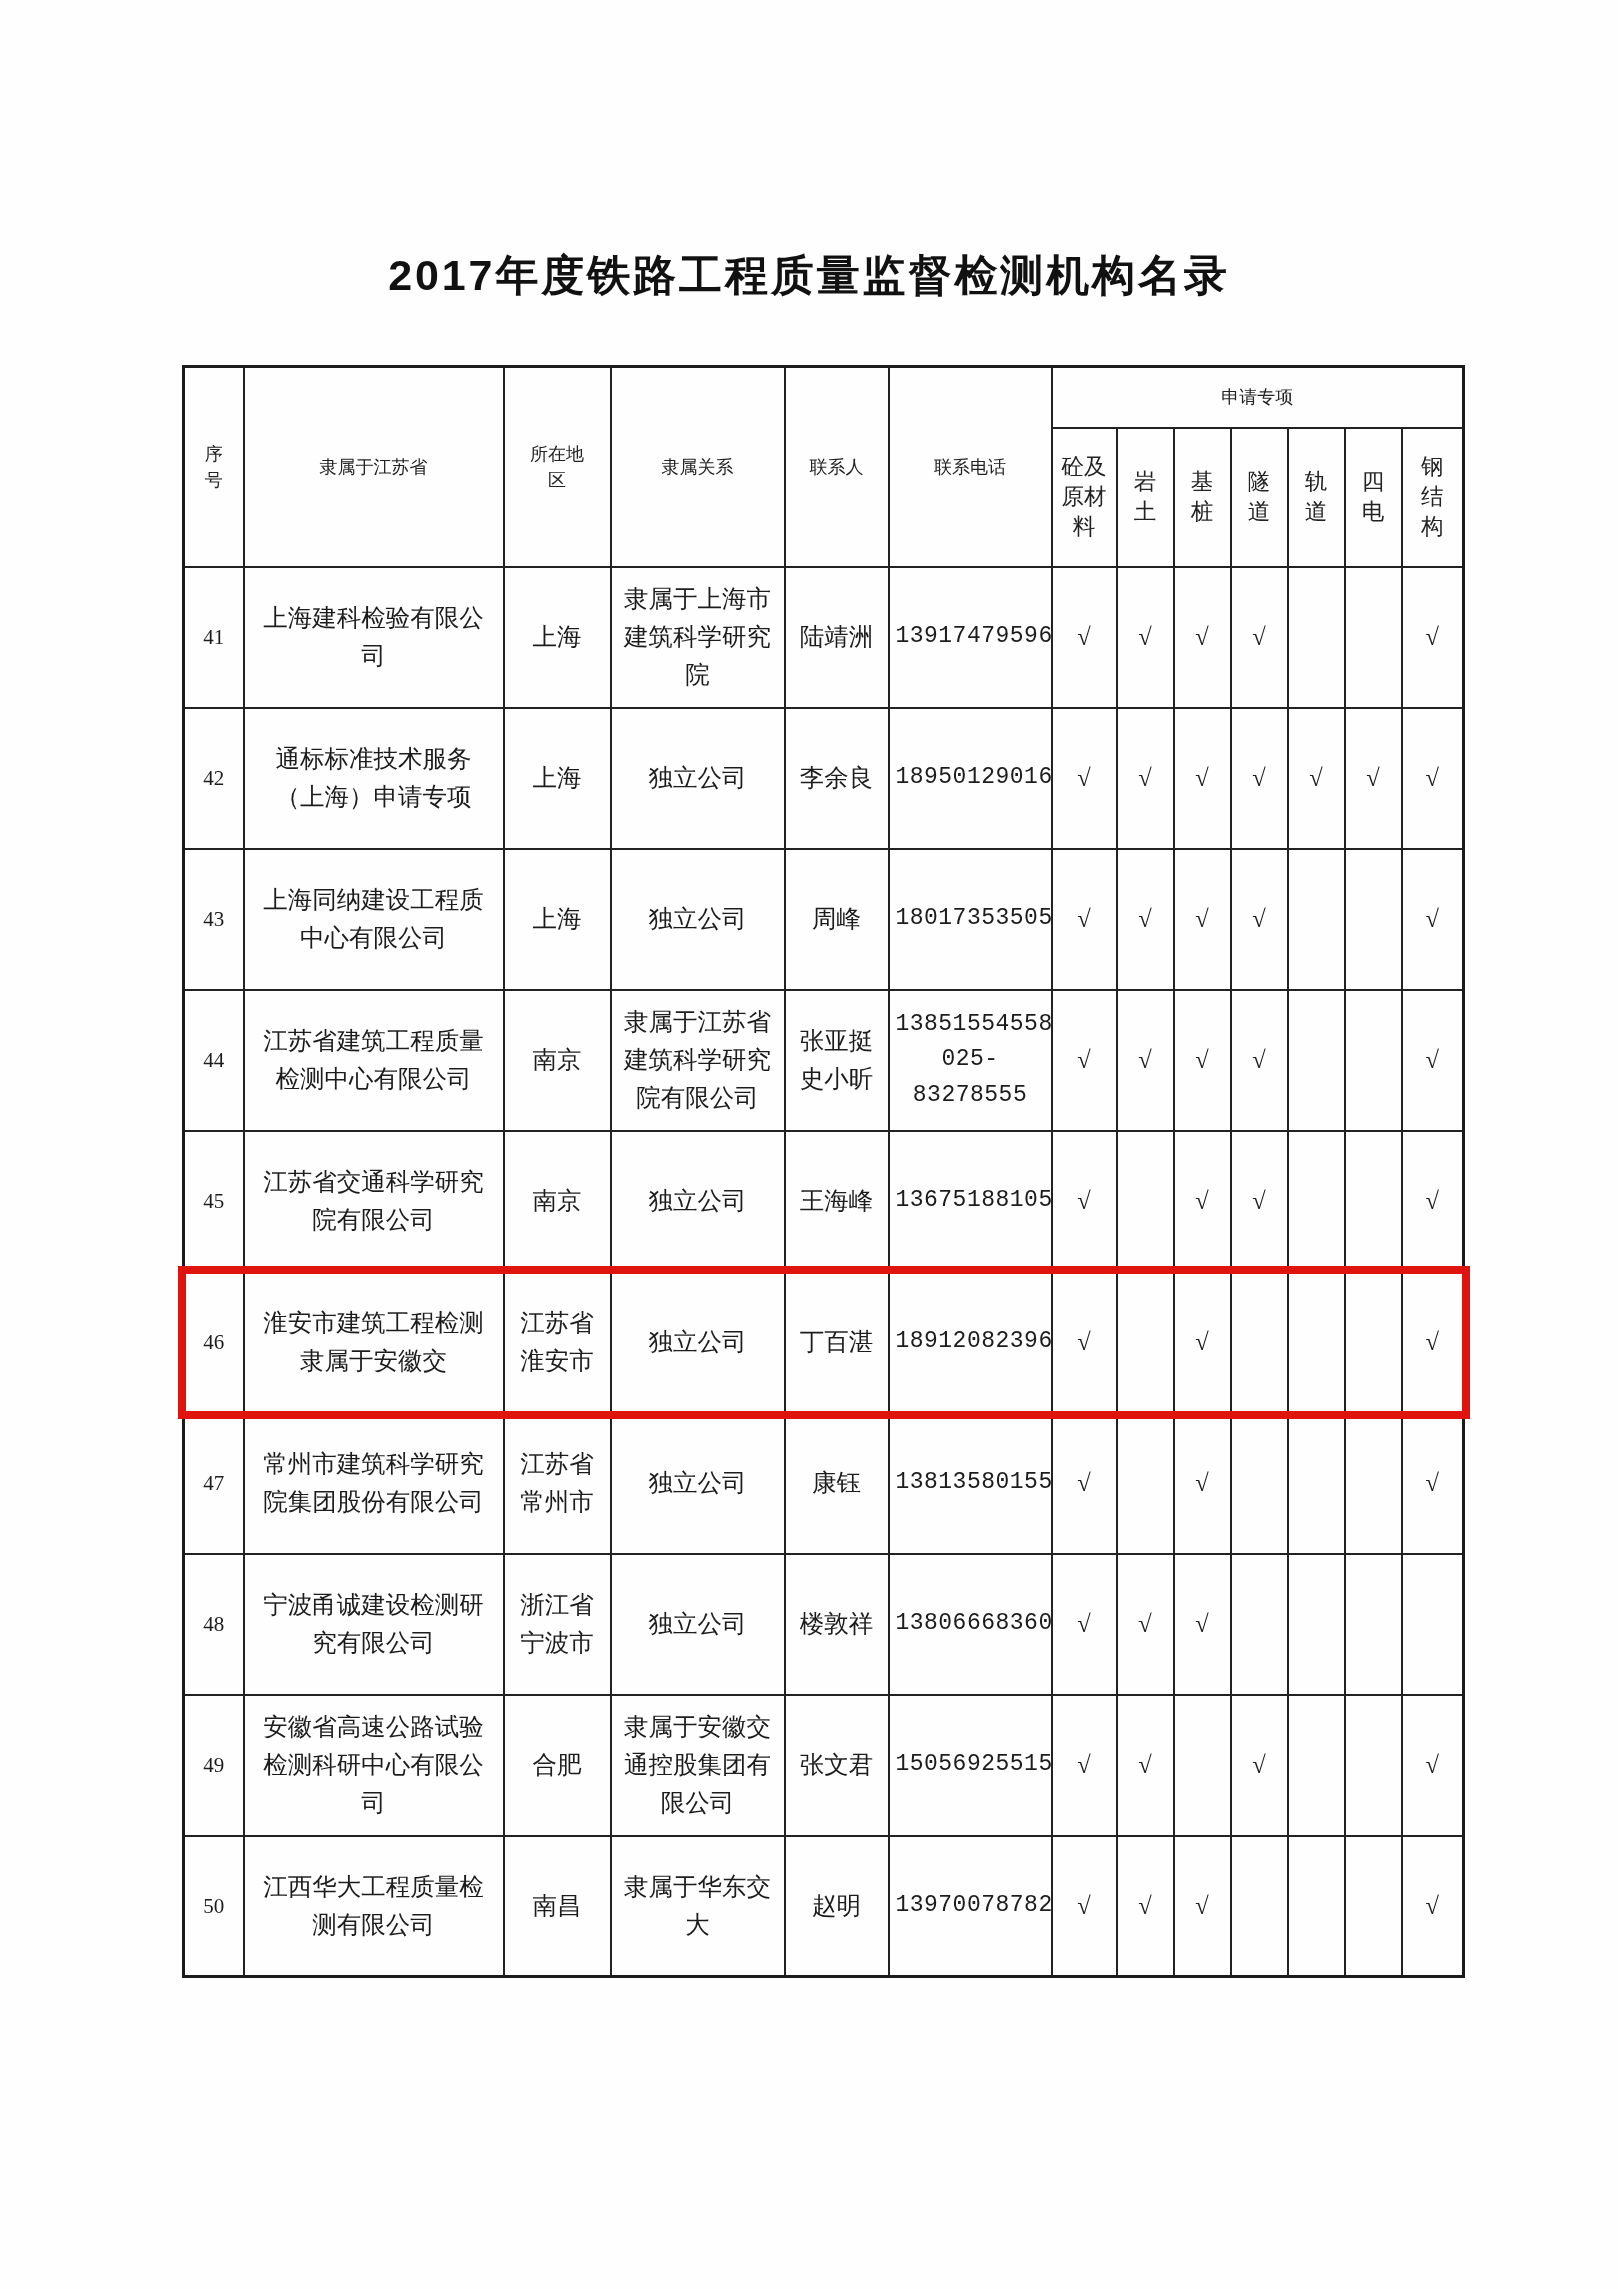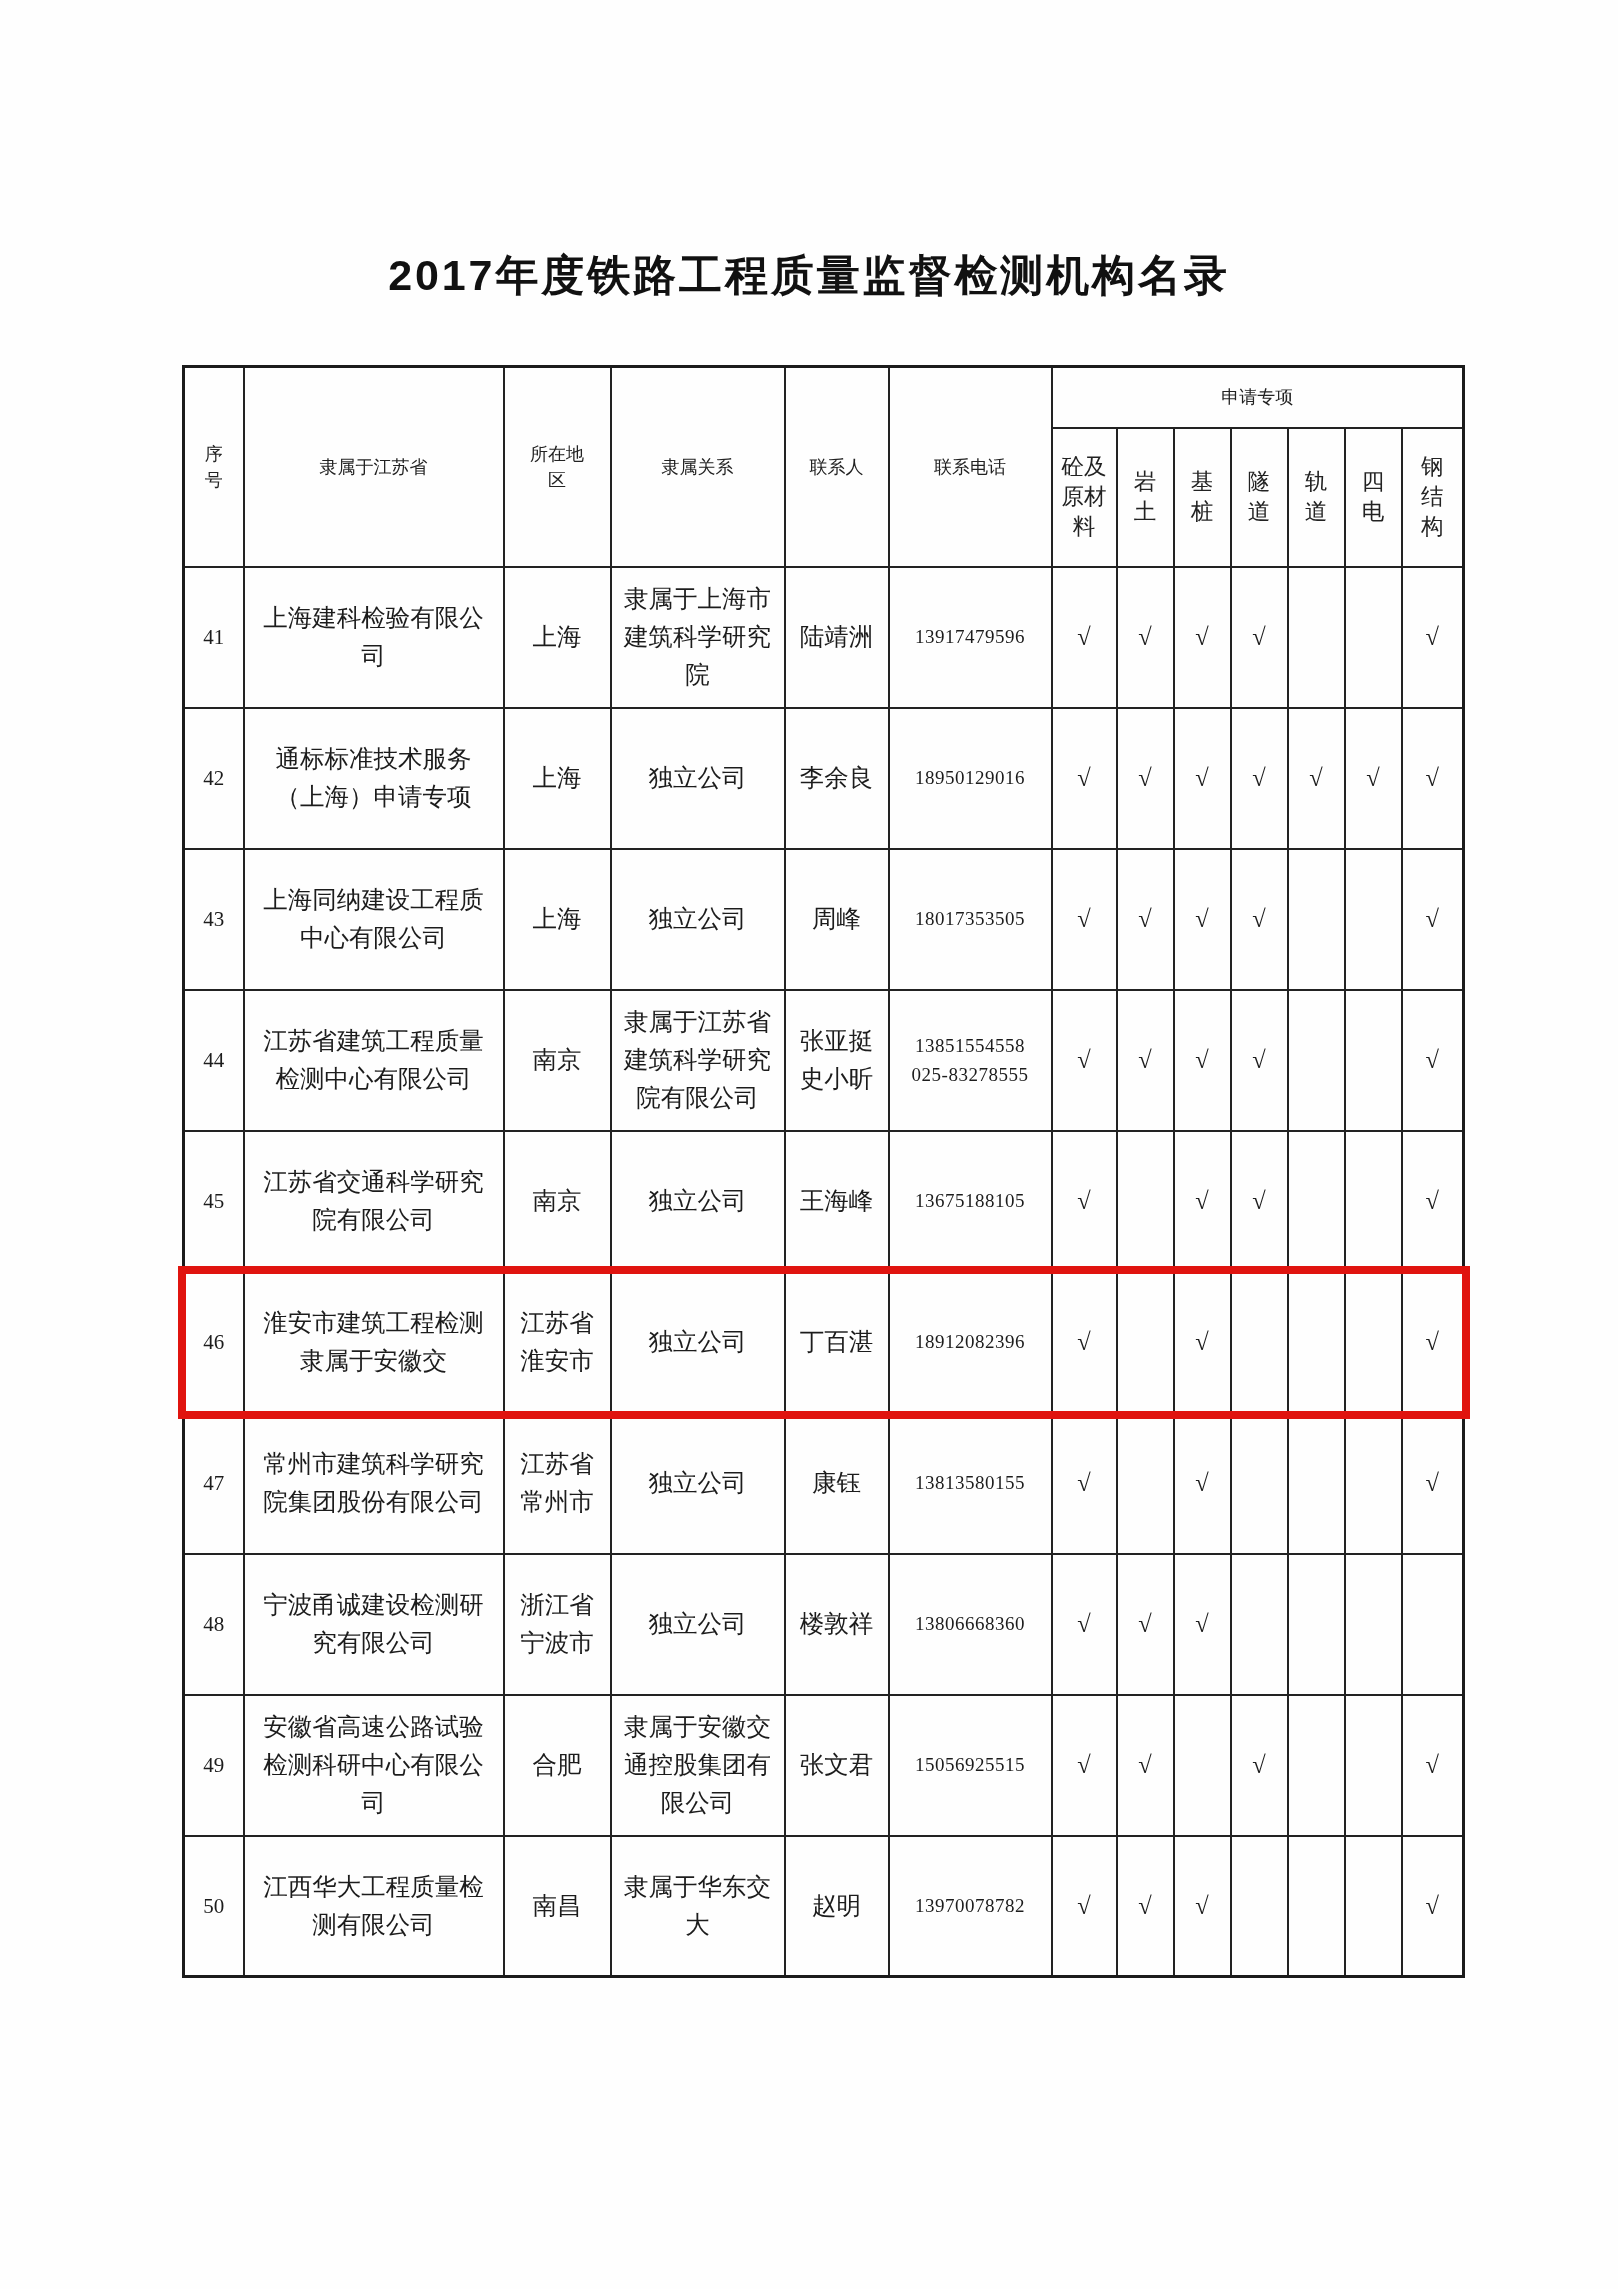--- a/index.html
+++ b/index.html
@@ -41,21 +41,21 @@
   thead tr.h1 th { height: 51px; }
   thead th.sub {
     font-size: 22.5px;
     line-height: 1.35;
     padding: 5.9px 1px;
     height: 125px;
   }
   tbody tr { height: 141px; }
   td { font-size: 24.5px; line-height: 1.55; }
   td.c-no    { font-size: 21px; }
-  td.c-phone { font-size: 19px; letter-spacing: 0.5px; }
+  td.c-phone { font-size: 23px; letter-spacing: 0.5px; font-family: Liberation Mono, monospace; }
   td.c-check { font-size: 24.5px; padding: 3.9px 2px; }
   tr.highlighted {
     outline: 8.8px solid var(--hl-color, #e0140f);
     outline-offset: -2px;
   }
 </style>
 </head>
 <body>
 
 <div class="page-title">2017年度铁路工程质量监督检测机构名录</div>

